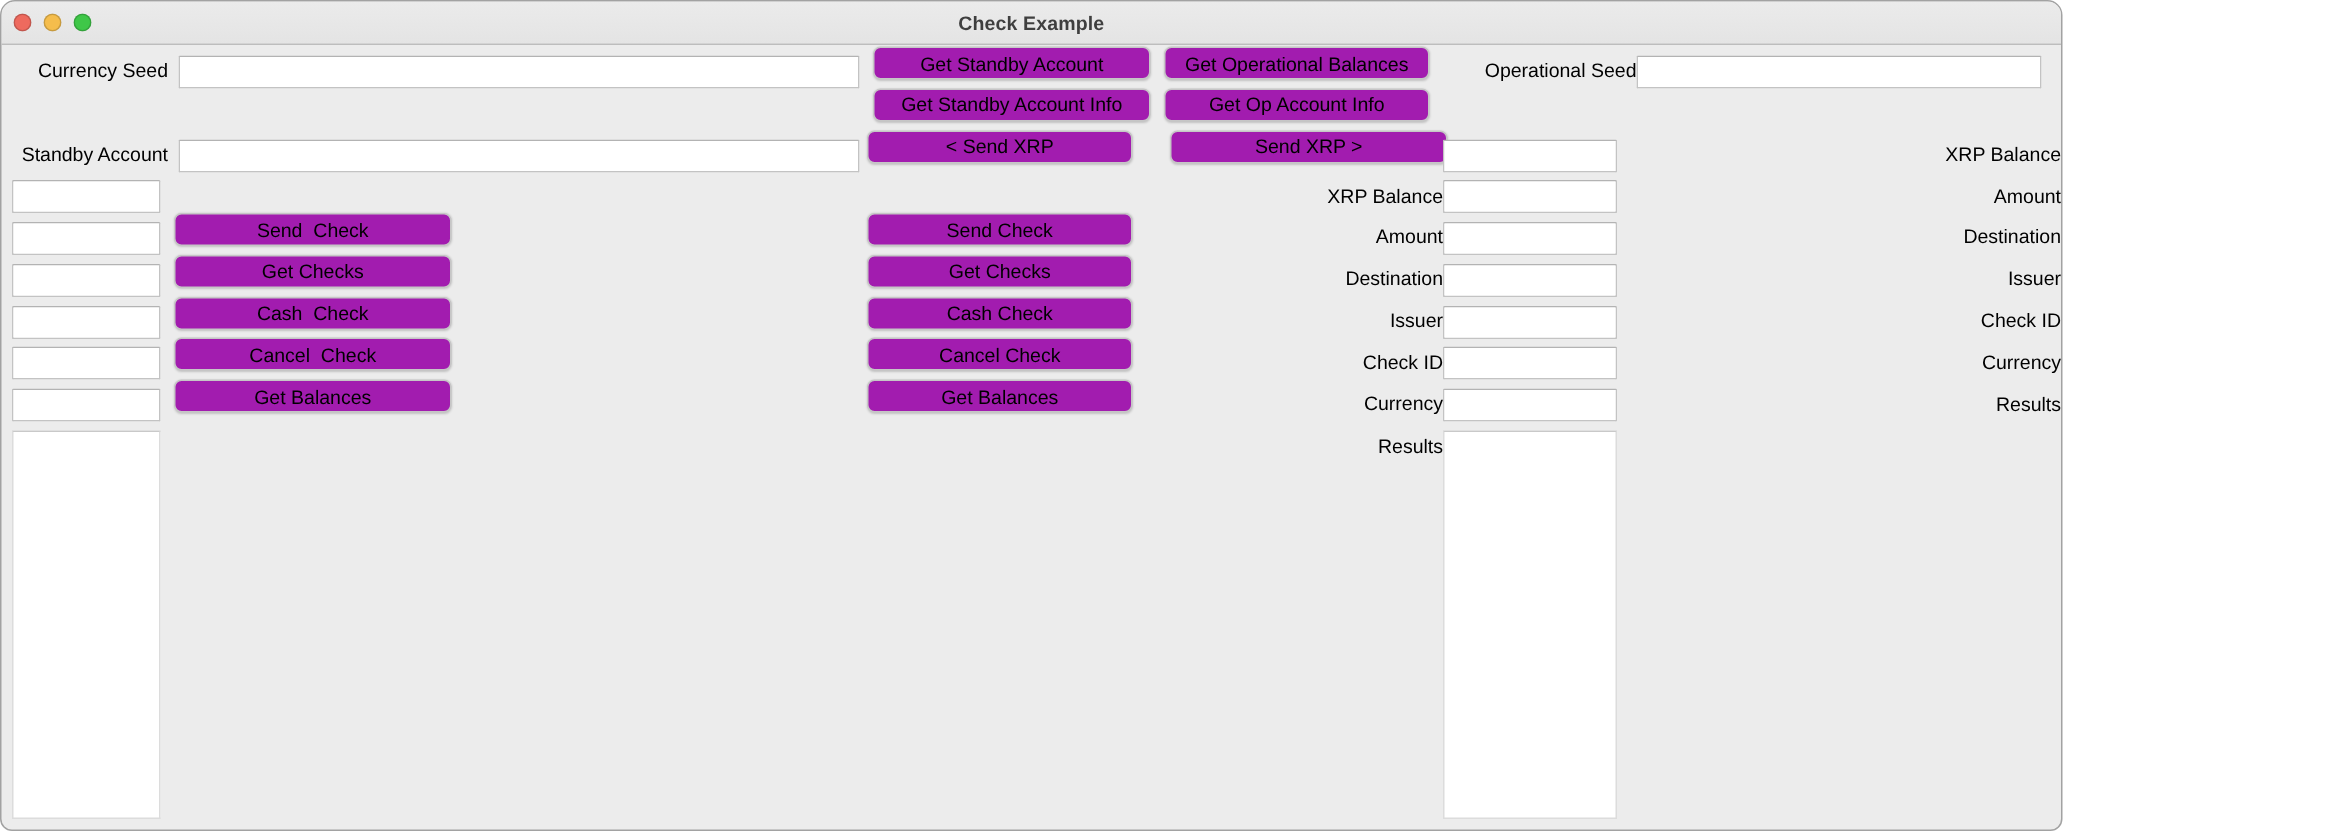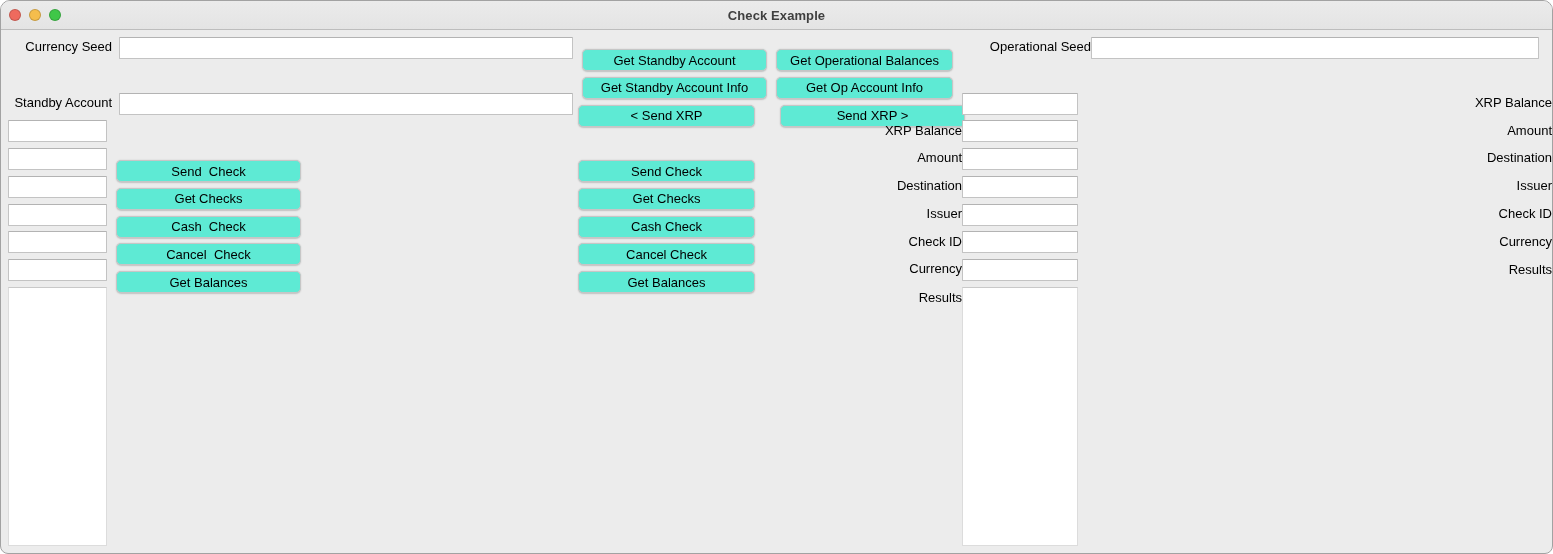--- a/index.html
+++ b/index.html
@@ -1,20 +1,20 @@
 <!DOCTYPE html>
 <html style="--titlebar-bg: #ebebeb; --content-bg: #ececec; --close-btn: #ee6a5e; --minimize-btn: #f5bd4c; --zoom-btn: #3fc748;"><head>
 <meta charset="utf-8">
 <style>
   * { box-sizing: border-box; margin: 0; padding: 0; }
   html, body { width: 1553px; height: 554px; background: #ffffff; }
   body { font-family: "Liberation Sans", "DejaVu Sans", sans-serif; font-size: 13px; color: #000; }
 
   .window {
-    position: absolute; left: 0; top: 0; width: 1553px; height: 554px;
+    position: absolute; left: 0; top: 0; width: 1375px; height: 554px;
     border: 1px solid #a2a2a2;
     border-radius: 10px 10px 8px 8px;
     overflow: hidden;
     background: var(--content-bg, #ececec);
   }
 
   
   .titlebar {
     position: relative; height: 29px;
     background: linear-gradient(var(--titlebar-bg, #ebebeb), #e4e4e4);
@@ -56,22 +56,22 @@
   .tf {
     display: block; width: calc(100% - 12px); height: 22px;
     margin: 6px 5px 0 7px;
     border: 1px solid #c3c3c3; border-top-color: #b3b3b3;
     border-radius: 1px; background: #fff;
     font: inherit; padding: 0 4px; outline: none;
   }
   .field-r .tf { width: calc(100% - 13px); margin: 6px 6px 0 0; }
 
   .btn {
-    display: block; height: 22px; margin-top: 18px;
-    background: #5eead4;
+    display: block; height: 22px; margin-top: 0;
+    background: #a21caf;
     border: 0.5px solid #c6c6c6;
     border-radius: 5px;
     box-shadow: 0 0.5px 1.5px rgba(0,0,0,0.18);
     font: inherit; white-space: pre; text-align: center;
     color: #000; cursor: default; padding: 0;
   }
   .btncell1 .btn { width: 185px; margin-left: 4px; }
   .btncell2 .btn { width: 177px; margin-left: 0; }
 
   .ta {

